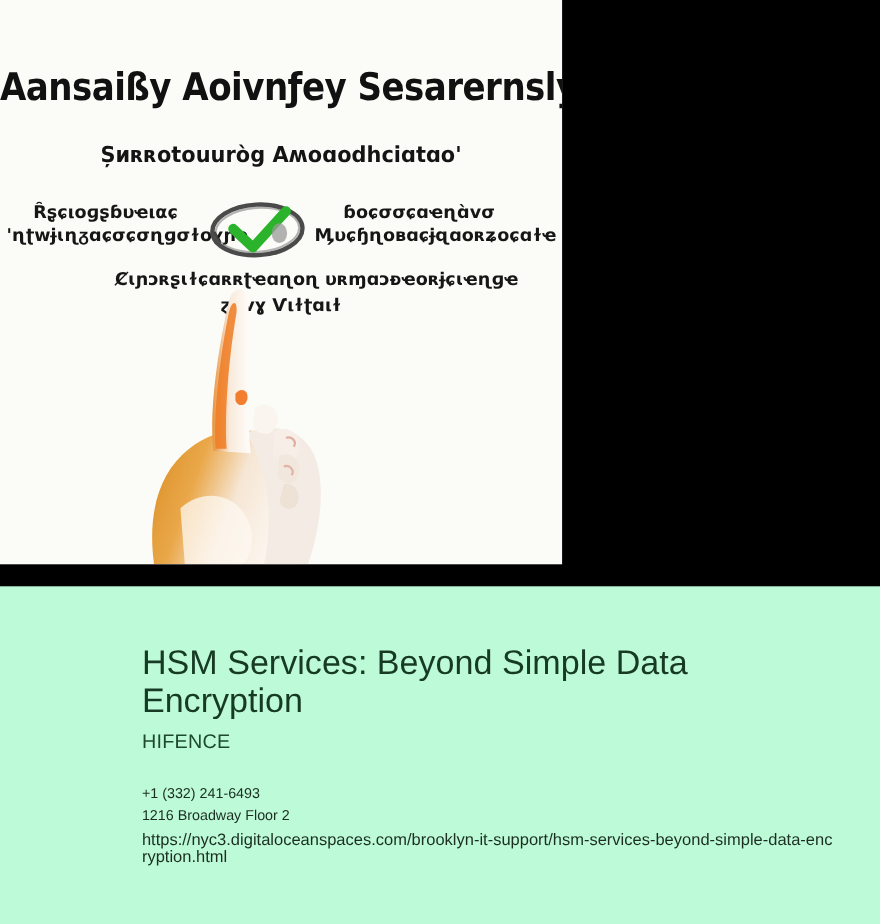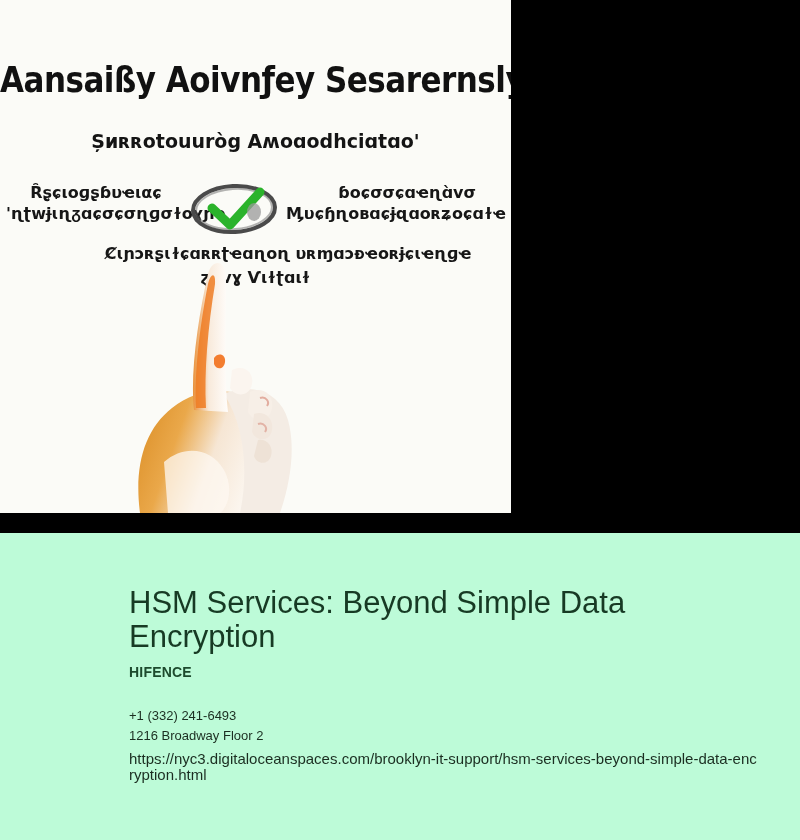--- a/index.html
+++ b/index.html
@@ -72,21 +72,21 @@
     font-weight: bold;
     font-size: 16px;
     line-height: 21px;
     color: #161616;
   }
   .col-right {
     position: absolute;
     left: 286px;
     top: 182px;
     width: 190px;
-    text-align: right;
+    text-align: center;
     font-family: "DejaVu Sans", sans-serif;
     font-weight: bold;
     font-size: 16px;
     line-height: 21px;
     color: #161616;
   }
 
   .check-badge {
     position: absolute;
     left: 190px;
@@ -148,22 +148,22 @@
   .card-title {
     margin: 0;
     font-size: 31px;
     line-height: 34px;
     font-weight: normal;
     color: #173a24;
     max-width: 545px;
   }
   .card-brand {
     margin: 10px 0 0 0;
-    font-size: 14px;
-    font-weight: bold;
+    font-size: 18px;
+    font-weight: normal;
     color: #1d4a2d;
     letter-spacing: 0.2px;
   }
   .contact-block {
     margin-top: 26px;
   }
   .contact-line {
     font-size: 13px;
     line-height: 20px;
     color: #1b2e21;

